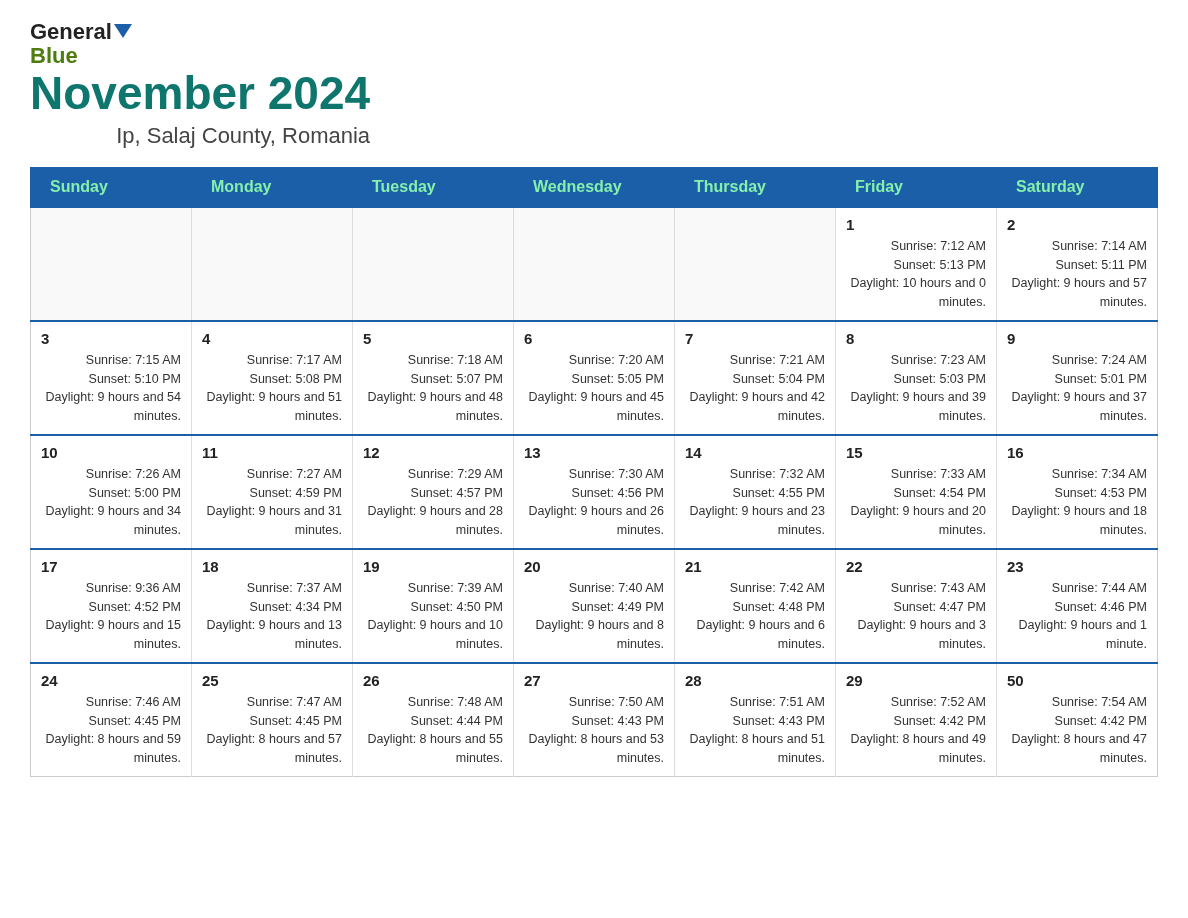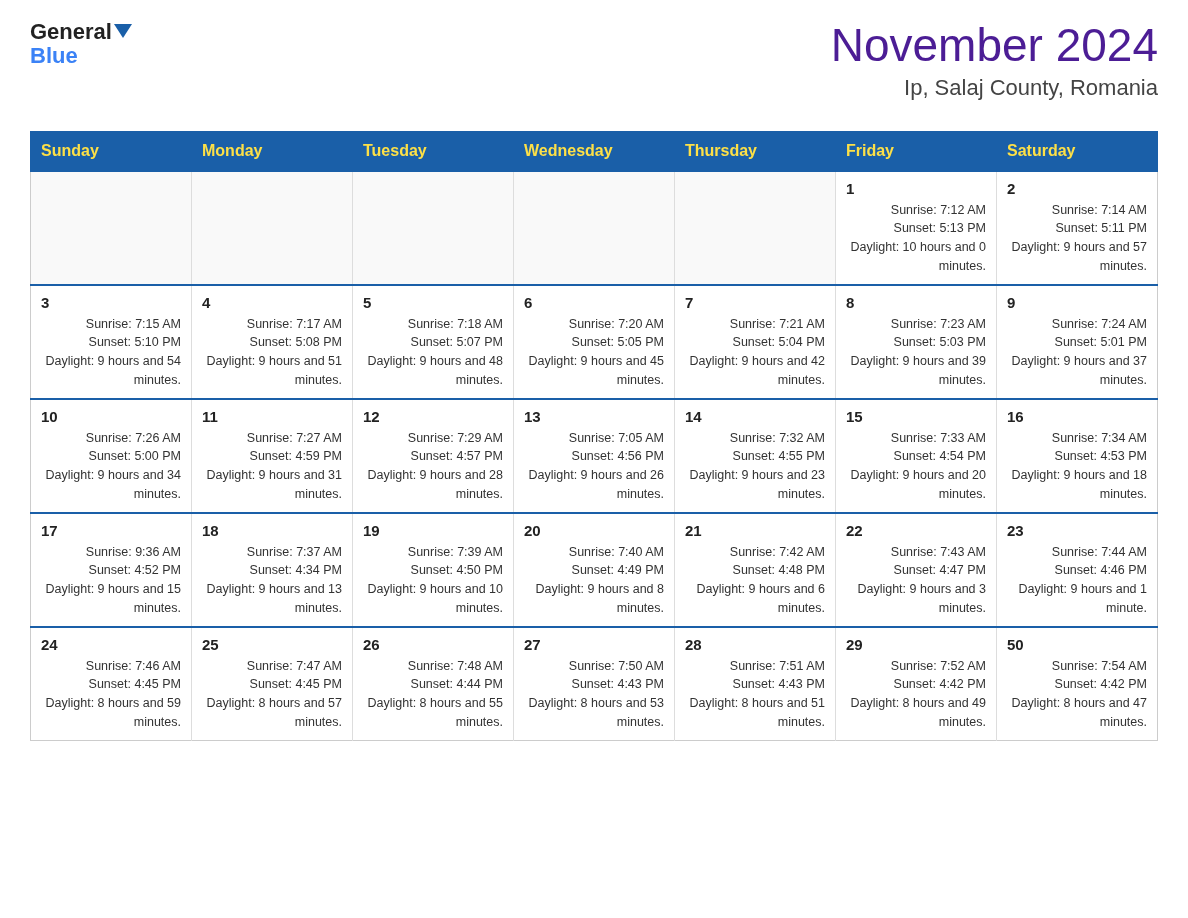--- a/index.html
+++ b/index.html
@@ -6,74 +6,75 @@
     body {
       font-family: Arial, sans-serif;
       background: #fff;
       padding: 20px 30px;
       color: #222;
     }
     .header {
       display: flex;
       justify-content: space-between;
       align-items: flex-start;
-      margin-bottom: 30px;
+      margin-bottom: 18px;
+      flex-direction: column;
     }
     .logo-area {
       display: flex;
       flex-direction: column;
       align-items: flex-start;
     }
     .logo-text {
       font-size: 22px;
       font-weight: bold;
       color: #222;
       line-height: 1.1;
     }
     .logo-blue {
-      color: #3b82f6;
+      color: #4d7c0f;
     }
     .logo-triangle {
       display: inline-block;
       width: 0;
       height: 0;
       border-left: 9px solid transparent;
       border-right: 9px solid transparent;
       border-top: 14px solid #1a5fa8;
       margin-left: 2px;
       vertical-align: middle;
       position: relative;
       top: -2px;
     }
     .title-area {
       text-align: right;
     }
     .main-title {
       font-size: 46px;
-      font-weight: normal;
-      color: #4c1d95;
+      font-weight: bold;
+      color: #0f766e;
       line-height: 1.1;
     }
     .subtitle {
       font-size: 22px;
       color: #444;
       margin-top: 4px;
       text-align: right;
     }
     .calendar-table {
       width: 100%;
       border-collapse: collapse;
       border: 1px solid #ccc;
     }
     .calendar-table thead tr th {
       background-color: #1a5fa8;
-      color: #fde047;
+      color: #86efac;
       font-size: 16px;
       font-weight: bold;
-      padding: 10px 10px;
+      padding: 10px 19px;
       text-align: left;
       border: 1px solid #1a5fa8;
     }
     .calendar-table tbody tr {
       border-top: 2px solid #1a5fa8;
     }
     .calendar-table tbody tr td {
       vertical-align: top;
       padding: 8px 10px;
       font-size: 13px;
@@ -208,21 +209,21 @@
 Daylight: 9 hours and 31 minutes.</div>
         </td>
         <td>
           <span class="day-number">12</span>
           <div class="day-info">Sunrise: 7:29 AM
 Sunset: 4:57 PM
 Daylight: 9 hours and 28 minutes.</div>
         </td>
         <td>
           <span class="day-number">13</span>
-          <div class="day-info">Sunrise: 7:05 AM
+          <div class="day-info">Sunrise: 7:30 AM
 Sunset: 4:56 PM
 Daylight: 9 hours and 26 minutes.</div>
         </td>
         <td>
           <span class="day-number">14</span>
           <div class="day-info">Sunrise: 7:32 AM
 Sunset: 4:55 PM
 Daylight: 9 hours and 23 minutes.</div>
         </td>
         <td>

